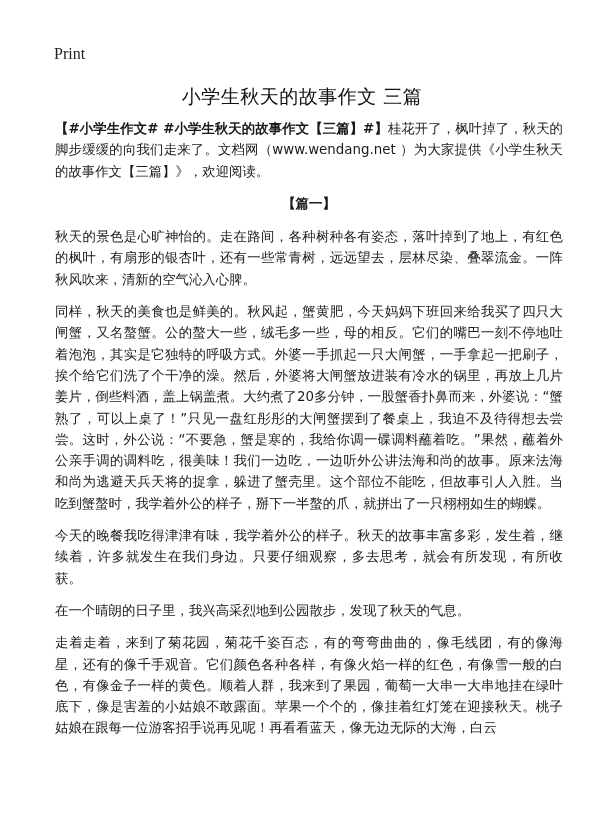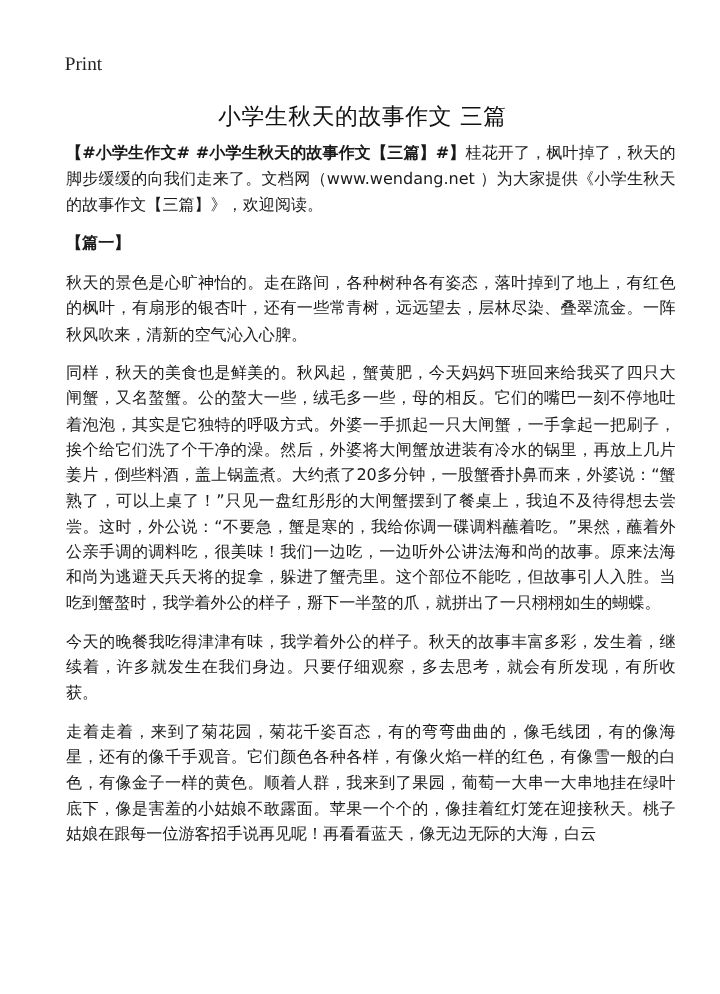--- a/index.html
+++ b/index.html
@@ -4,31 +4,32 @@
 <style>
   html, body { margin: 0; padding: 0; background: #ffffff; }
   body { width: 600px; height: 828px; overflow: hidden; position: relative;
          font-family: "DejaVu Sans", "Liberation Sans", sans-serif; color: #1a1a1a; }
   .print-label { position: absolute; left: 54px; top: 45px; font-family: Liberation Serif, serif;
                  font-size: 16px; color: #222; text-align: center; }
   .title { position: absolute; left: 0; width: 580px; top: 84px; text-align: center; font-size: 19px; color: #111; letter-spacing: 0.5px; margin-left: 12px; }
   .content { position: absolute; left: 55px; top: 118px; width: 508px; font-size: 13.4px; line-height: 21.3px; }
   p { margin: 0 0 11px 0; text-align: justify; }
   .bold { font-weight: bold; }
-  .heading { font-weight: bold; margin: 0 0 12px 0; }
+  .heading { font-weight: bold; margin: 0 0 12px 0; text-align: center; }
 </style>
 </head>
 <body>
 
 <div class="print-label">Print</div>
 
 <div class="title">小学生秋天的故事作文 三篇</div>
 
 <div class="content">
   <p><span class="bold">【#小学生作文# #小学生秋天的故事作文【三篇】#】</span><span>桂花开了，枫叶掉了，秋天的脚步缓缓的向我们走来了。文档网（www.wendang.net ）为大家提供《小学生秋天的故事作文【三篇】》，欢迎阅读。</span></p>
 
   <div class="heading">【篇一】</div>
   <p>秋天的景色是心旷神怡的。走在路间，各种树种各有姿态，落叶掉到了地上，有红色的枫叶，有扇形的银杏叶，还有一些常青树，远远望去，层林尽染、叠翠流金。一阵秋风吹来，清新的空气沁入心脾。</p>
   <p>同样，秋天的美食也是鲜美的。秋风起，蟹黄肥，今天妈妈下班回来给我买了四只大闸蟹，又名螯蟹。公的螯大一些，绒毛多一些，母的相反。它们的嘴巴一刻不停地吐着泡泡，其实是它独特的呼吸方式。外婆一手抓起一只大闸蟹，一手拿起一把刷子，挨个给它们洗了个干净的澡。然后，外婆将大闸蟹放进装有冷水的锅里，再放上几片姜片，倒些料酒，盖上锅盖煮。大约煮了20多分钟，一股蟹香扑鼻而来，外婆说：“蟹熟了，可以上桌了！”只见一盘红彤彤的大闸蟹摆到了餐桌上，我迫不及待得想去尝尝。这时，外公说：“不要急，蟹是寒的，我给你调一碟调料蘸着吃。”果然，蘸着外公亲手调的调料吃，很美味！我们一边吃，一边听外公讲法海和尚的故事。原来法海和尚为逃避天兵天将的捉拿，躲进了蟹壳里。这个部位不能吃，但故事引人入胜。当吃到蟹螯时，我学着外公的样子，掰下一半螯的爪，就拼出了一只栩栩如生的蝴蝶。</p>
   <p>今天的晚餐我吃得津津有味，我学着外公的样子。秋天的故事丰富多彩，发生着，继续着，许多就发生在我们身边。只要仔细观察，多去思考，就会有所发现，有所收获。</p>
 
+  <p>在一个晴朗的日子里，我兴高采烈地到公园散步，发现了秋天的气息。</p>
   <p>走着走着，来到了菊花园，菊花千姿百态，有的弯弯曲曲的，像毛线团，有的像海星，还有的像千手观音。它们颜色各种各样，有像火焰一样的红色，有像雪一般的白色，有像金子一样的黄色。顺着人群，我来到了果园，葡萄一大串一大串地挂在绿叶底下，像是害羞的小姑娘不敢露面。苹果一个个的，像挂着红灯笼在迎接秋天。桃子姑娘在跟每一位游客招手说再见呢！再看看蓝天，像无边无际的大海，白云</p>
 </div>
 
 </body></html>

